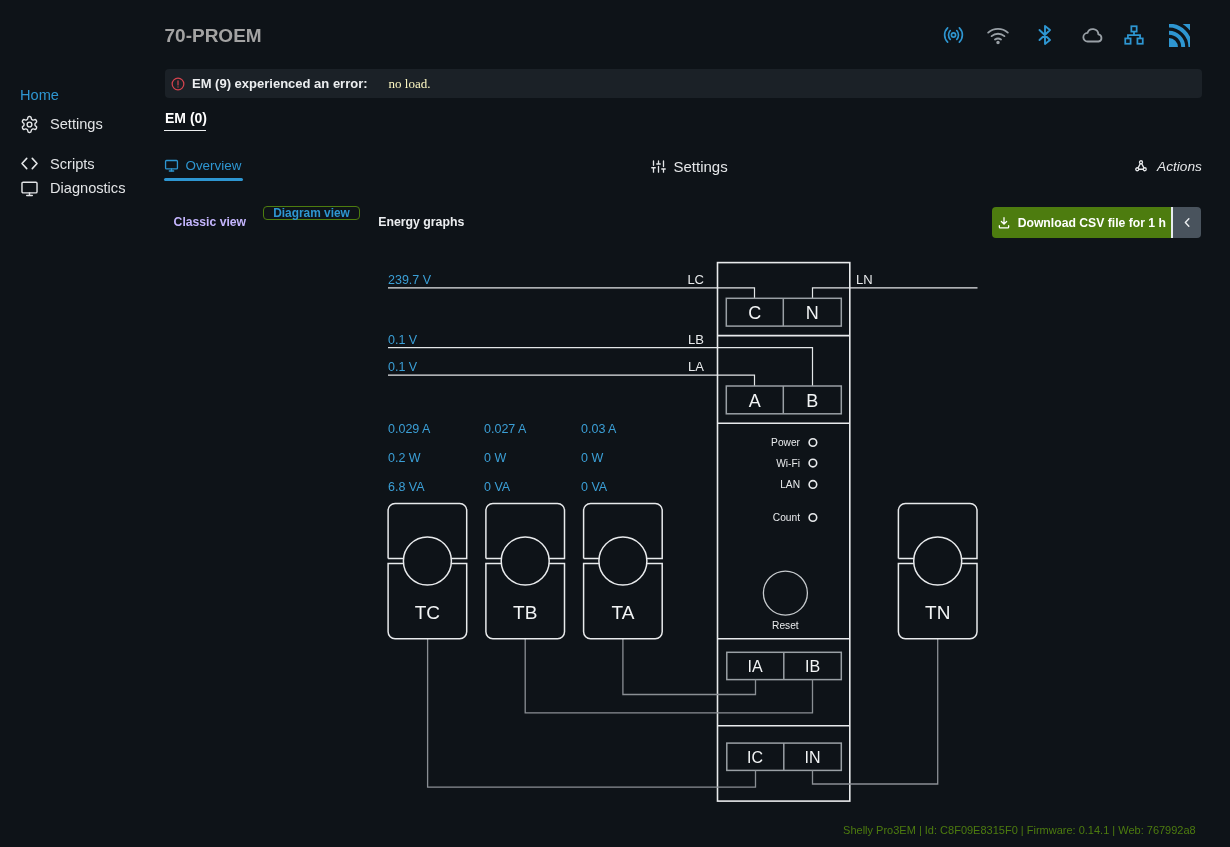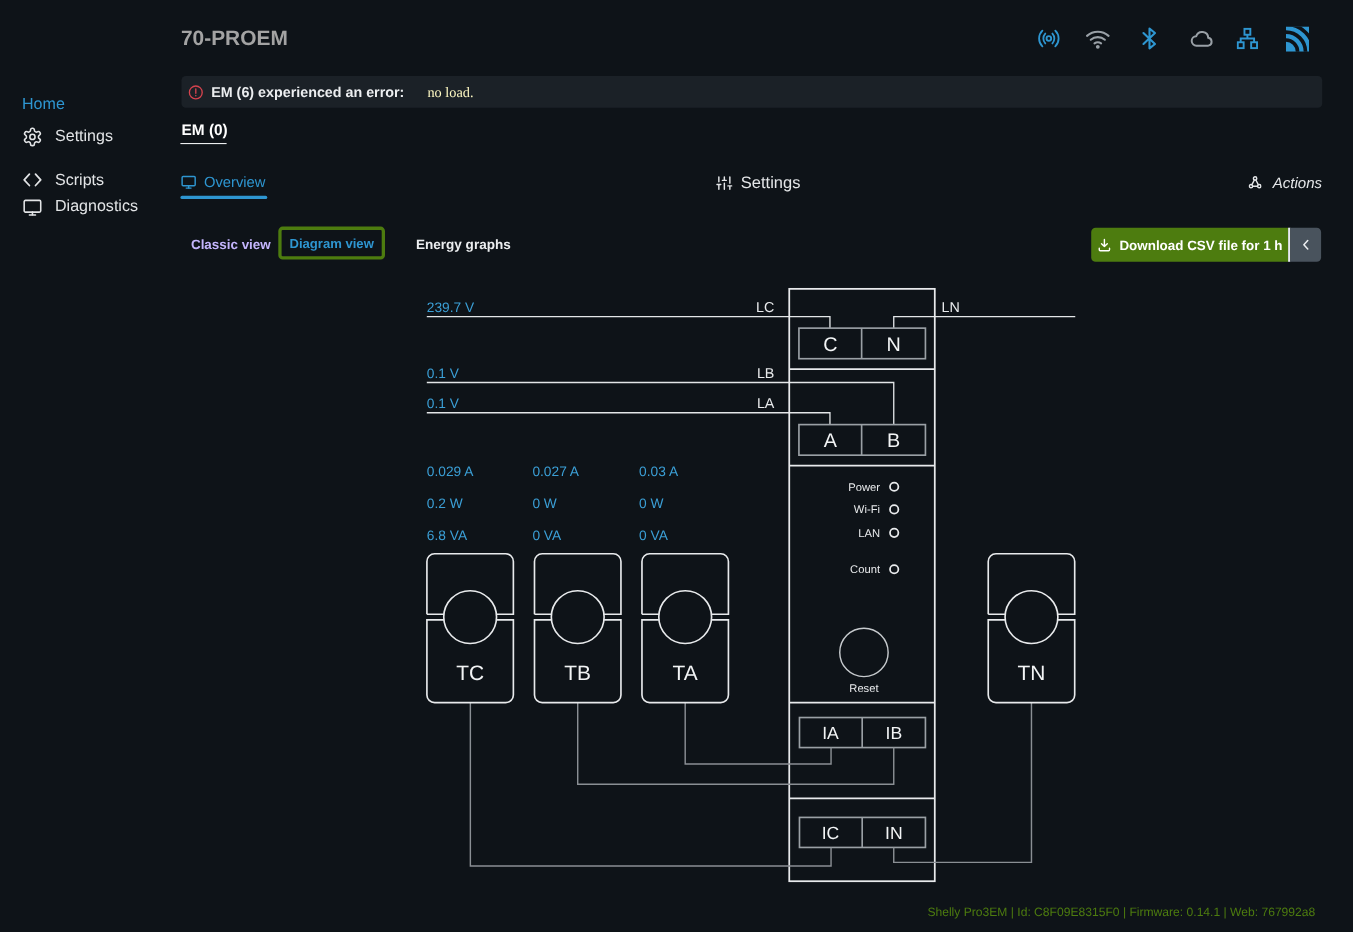--- a/index.html
+++ b/index.html
@@ -96,21 +96,21 @@
     </g>
   </svg>
 </div>
 
 <div class="abs" style="left:165px; top:69px; width:1037px; height:29px; background:#1b2127; border-radius:4px; display:flex; align-items:center; padding-left:6px; font-size:13px;">
   <svg width="14" height="14" viewBox="0 0 24 24" fill="none" stroke="#d5434e" stroke-width="2.1" stroke-linecap="round">
     <circle cx="12" cy="12" r="10"></circle>
     <path d="M12 6.5 V13.5"></path>
     <path d="M12 16.8 V17.2"></path>
   </svg>
-  <span style="margin-left:7px; font-weight:700; color:#eceef0;">EM (6) experienced an error:</span>
+  <span style="margin-left:7px; font-weight:700; color:#eceef0;">EM (9) experienced an error:</span>
   <span style="margin-left:21px; color:#fef9c3;font-family:Liberation Serif, serif;">no load.</span>
 </div>
 
 <div class="abs" style="left:165px; top:110px; font-size:14px; line-height:16px; font-weight:700; color:#ffffff;">EM (0)</div>
 <div class="abs" style="left:164px; top:129.5px; width:42px; height:1.5px; background:#eceef0;"></div>
 
 <div class="abs" style="left:163.5px; top:157px; height:17px; display:flex; align-items:center; gap:7px;">
   <svg width="15" height="15" viewBox="0 0 24 24" fill="none" stroke="#2e96d1" stroke-width="2.1" stroke-linecap="round" stroke-linejoin="round">
     <rect x="2.5" y="4" width="19" height="13.5" rx="1.5"></rect>
     <path d="M12 17.5 V20.5"></path>
@@ -133,21 +133,21 @@
   <svg width="12" height="12" viewBox="0 0 24 24" fill="none" stroke="#e4e6e8" stroke-width="2.6" stroke-linecap="round">
     <circle cx="12" cy="4.5" r="3"></circle>
     <circle cx="4.5" cy="18.5" r="3"></circle>
     <circle cx="19.5" cy="18.5" r="3"></circle>
     <path d="M10.6 7.2 L6.2 15.7 M13.4 7.2 L17.8 15.7 M7.5 18.5 H16.5"></path>
   </svg>
   <span style="font-size:13.7px;font-style:italic;">Actions</span>
 </div>
 
 <div class="abs" style="left:173.6px; top:207px; height:30px; display:flex; align-items:center; font-size:12.2px; font-weight:700; color:#c4b5fd;">Classic view</div>
-<div class="abs" style="left:253px; top:206px; width:97px; height:30px; border:3px solid #4d7c0f; border-radius:4px; display:flex; align-items:center; justify-content:center;">
+<div class="abs" style="left:263px; top:206px; width:97px; height:14px; border:1px solid #4d7c0f; border-radius:4px; display:flex; align-items:center; justify-content:center;">
   <span class="blue" style="font-size:11.9px; font-weight:700;">Diagram view</span>
 </div>
 <div class="abs" style="left:378.2px; top:207px; height:30px; display:flex; align-items:center; font-size:12.3px; font-weight:700; color:#eceef0;">Energy graphs</div>
 
 <div class="abs" style="left:992px; top:207px; width:178.6px; height:31px; background:#4d7c0f; border-radius:4px 0 0 4px; display:flex; align-items:center; justify-content:center; gap:7px; color:#ffffff; white-space:nowrap;">
   <svg width="14" height="14" viewBox="0 0 24 24" fill="none" stroke="#ffffff" stroke-width="2.2" stroke-linecap="round" stroke-linejoin="round">
     <path d="M12 3 V14 M7.5 9.5 L12 14 L16.5 9.5"></path>
     <path d="M4 16.5 V19 a1.5 1.5 0 0 0 1.5 1.5 h13 a1.5 1.5 0 0 0 1.5 -1.5 V16.5"></path>
   </svg>
   <span style="font-size:12.2px; font-weight:700;">Download CSV file for 1 h</span>

